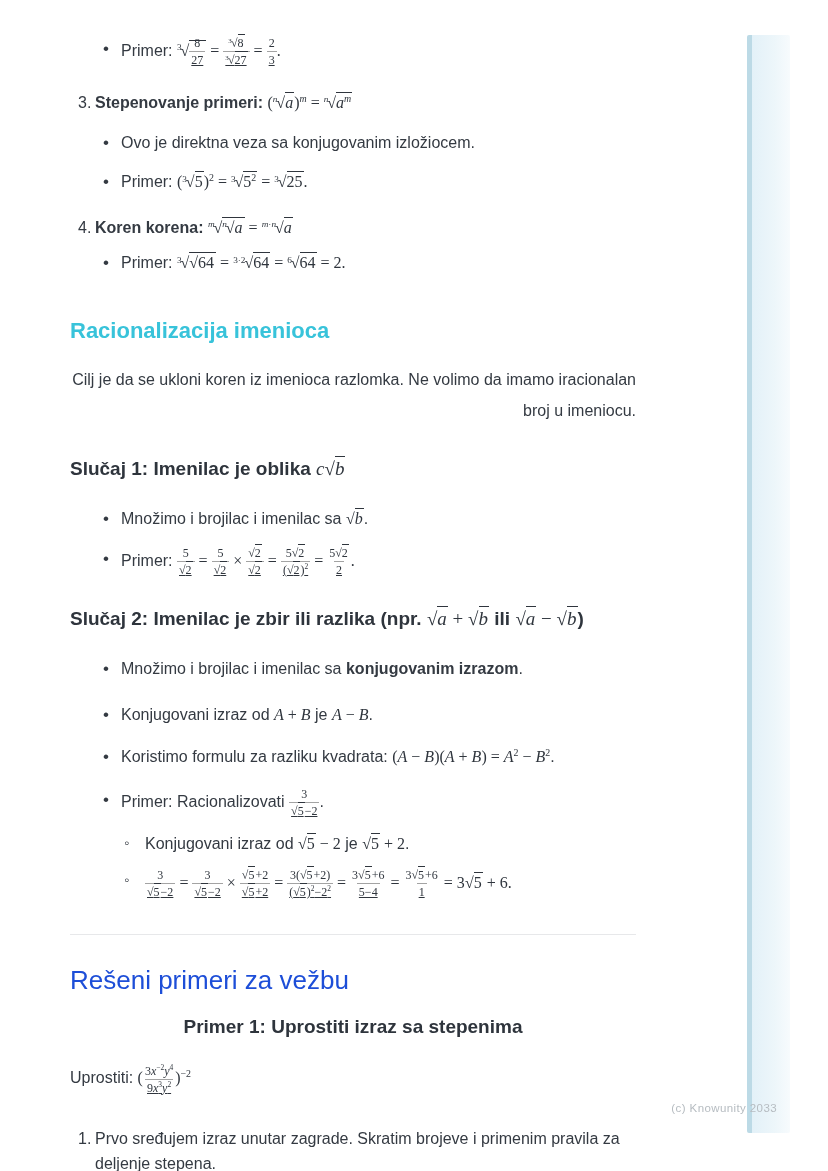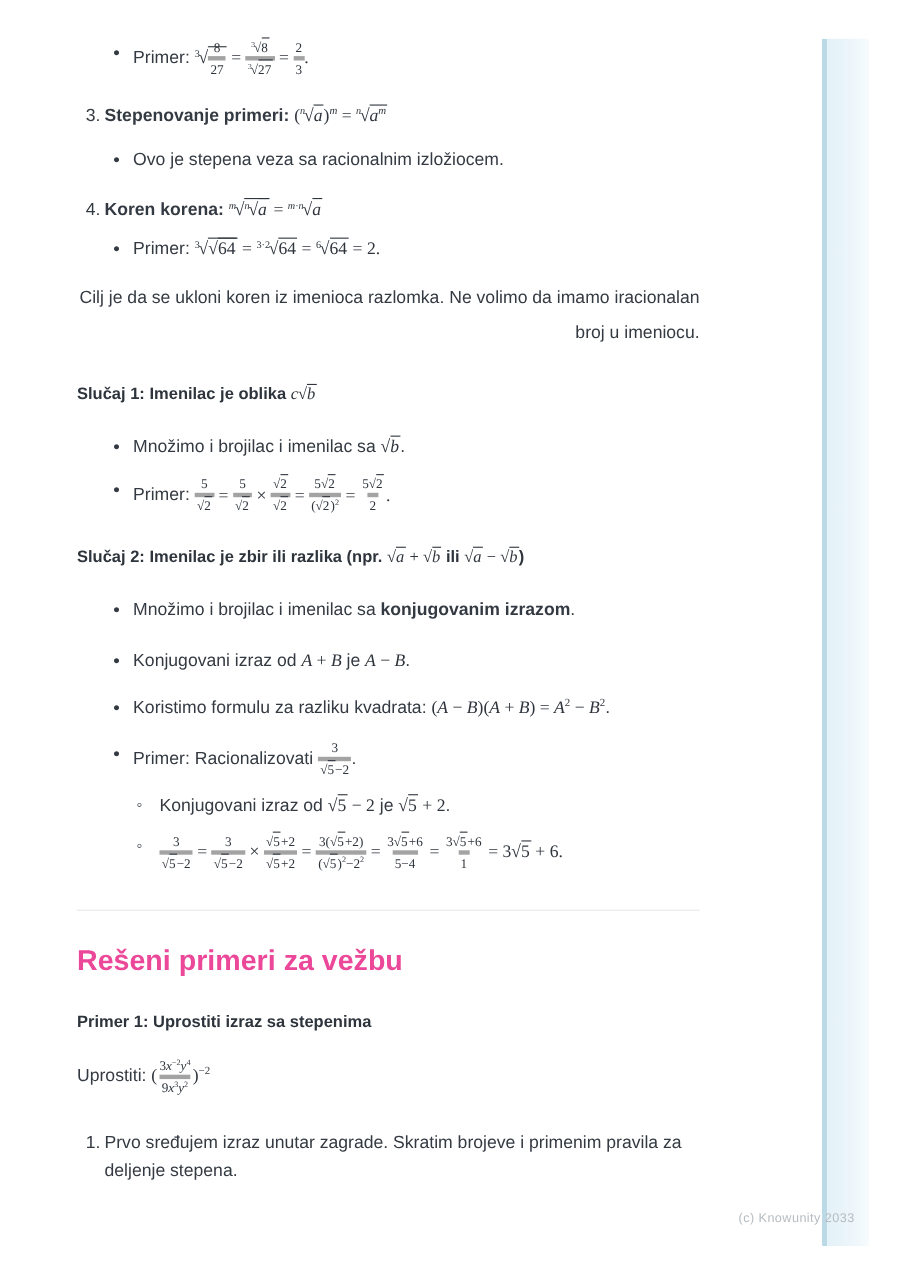--- a/index.html
+++ b/index.html
@@ -4,23 +4,23 @@
 <style>
   html,body { margin:0; padding:0; background:#ffffff; }
   .page {
     position:relative; width:828px; height:1171px; overflow:hidden;
     background:#ffffff; font-family:"Liberation Sans","DejaVu Sans",sans-serif;
     color:#343a42; font-size:16px;
   }
   .content { position:relative; padding:36px 0 0 70px; width:566px; }
 
   
-  h2.sec { font-size:26px; font-weight:bold; color:#ec4899; margin:30px 0 0; letter-spacing:0; }
+  h2.sec { font-size:26px; font-weight:normal; color:#1d4ed8; margin:30px 0 0; letter-spacing:0; }
   h3.sec { font-size:22px; font-weight:bold; color:#38c3da; margin:42px 0 20px; }
-  .subhead { font-size:15px; font-weight:bold; color:#2e343c; margin:30px 0 0; }
+  .subhead { font-size:19px; font-weight:bold; color:#2e343c; margin:30px 0 0; }
 
   .para { margin:24px 0 0; line-height:1.95; }
 
   
   ul.blist { list-style:none; margin:14px 0 0; padding:0; }
   ul.blist > li { position:relative; padding-left:51px; margin:0 0 14px; line-height:1.6; }
   ul.blist > li::before { content:"•"; position:absolute; left:33px; top:-1px; font-size:17px; color:#343a42; }
   ul.sublist { list-style:none; margin:12px 0 0; padding:0; }
   ul.sublist > li { position:relative; padding-left:24px; margin:0 0 12px; line-height:1.6; }
   ul.sublist > li::before { content:"◦"; position:absolute; left:3px; top:0; font-size:15px; color:#343a42; }
@@ -31,21 +31,21 @@
   .obody { flex:1; }
 
   
   .m { font-family:"Liberation Serif","DejaVu Serif",serif; font-style:normal; color:#2f353d; }
   .m i, .disp i { font-style:italic; font-family:inherit; }
   .m sup, .disp sup { font-size:62%; line-height:0; }
   .nb { font-weight:normal; }
   .fr { display:inline-flex; flex-direction:column; align-items:center; text-align:center;
         vertical-align:middle; font-size:12px; line-height:1.25; }
   .fr .nu { display:block; padding:0 2px; }
-  .fr .de { display:block; border-top:4px solid #a3a3a3; padding:1px 2px 0; }
+  .fr .de { display:block; border-top:1px solid #a3a3a3; padding:1px 2px 0;text-decoration:underline; }
   .rt { white-space:nowrap; }
   .rx { font-size:0.58em; position:relative; top:-0.6em; margin-right:-0.12em; }
   .rs { font-style:normal; }
   .rb { border-top:1px solid currentColor; padding:1px 1px 0 0; }
 
   hr.divider { border:none; border-top:1px solid #e7e8ea; margin:34px 0 0; width:566px; }
 
   
   .rightbar { position:absolute; left:747px; top:35px; width:38px; height:1098px;
               border-left:5px solid #bcdae6; border-radius:2px;
@@ -79,34 +79,36 @@
     </ul>
 
     <div class="oli">
       <span class="onum">3.</span>
       <div class="obody">
         <b>Stepenovanje primeri:</b>
         <span class="m">(<span class="rt"><span class="rx"><i>n</i></span><span class="rs">√</span><span class="rb"><i>a</i></span></span>)<sup><i>m</i></sup> = <span class="rt"><span class="rx"><i>n</i></span><span class="rs">√</span><span class="rb"><i>a</i><sup><i>m</i></sup></span></span></span>
       </div>
     </div>
     <ul class="blist">
-      <li>Ovo je stepena veza sa racionalnim izložiocem.</li>
+      <li>Ovo je direktna veza sa konjugovanim izložiocem.</li>
+      <li>Primer: <span class="m">(<span class="rt"><span class="rx">3</span><span class="rs">√</span><span class="rb">5</span></span>)<sup>2</sup> = <span class="rt"><span class="rx">3</span><span class="rs">√</span><span class="rb">5<sup>2</sup></span></span> = <span class="rt"><span class="rx">3</span><span class="rs">√</span><span class="rb">25</span></span>.</span></li>
     </ul>
 
     <div class="oli" style="margin-top:20px;">
       <span class="onum">4.</span>
       <div class="obody">
         <b>Koren korena:</b>
         <span class="m"><span class="rt"><span class="rx"><i>m</i></span><span class="rs">√</span><span class="rb"><span class="rt"><span class="rx"><i>n</i></span><span class="rs">√</span><span class="rb"><i>a</i></span></span></span></span> = <span class="rt"><span class="rx"><i>m</i>·<i>n</i></span><span class="rs">√</span><span class="rb"><i>a</i></span></span></span>
       </div>
     </div>
     <ul class="blist" style="margin-top:10px;">
       <li>Primer: <span class="m"><span class="rt"><span class="rx">3</span><span class="rs">√</span><span class="rb"><span class="rt"><span class="rs">√</span><span class="rb">64</span></span></span></span> = <span class="rt"><span class="rx">3·2</span><span class="rs">√</span><span class="rb">64</span></span> = <span class="rt"><span class="rx">6</span><span class="rs">√</span><span class="rb">64</span></span> = 2.</span></li>
     </ul>
 
+    <h3 class="sec">Racionalizacija imenioca</h3>
 
     <p class="para" style="margin-top:16px;text-align:right;">Cilj je da se ukloni koren iz imenioca razlomka. Ne volimo da imamo iracionalan broj u imeniocu.</p>
 
     <div class="subhead" style="margin-top:32px;">Slučaj 1: Imenilac je oblika <span class="m nb"><i>c</i><span class="rt"><span class="rs">√</span><span class="rb"><i>b</i></span></span></span></div>
     <ul class="blist" style="margin-top:26px;">
       <li>Množimo i brojilac i imenilac sa <span class="m"><span class="rt"><span class="rs">√</span><span class="rb"><i>b</i></span></span></span>.</li>
       <li>Primer: <span class="m"><span class="fr">
               <span class="nu">5</span>
               <span class="de"><span class="rt"><span class="rs">√</span><span class="rb">2</span></span></span>
             </span> = <span class="fr">
@@ -156,21 +158,21 @@
                   <span class="de">1</span>
                 </span> = 3<span class="rt"><span class="rs">√</span><span class="rb">5</span></span> + 6.</span></li>
         </ul>
       </li>
     </ul>
 
     <hr class="divider">
 
     <h2 class="sec">Rešeni primeri za vežbu</h2>
 
-    <div class="subhead" style="margin-top:32px;">Primer 1: Uprostiti izraz sa stepenima</div>
+    <div class="subhead" style="margin-top:20px;text-align:center;">Primer 1: Uprostiti izraz sa stepenima</div>
 
     <p class="para">Uprostiti: <span class="m">(<span class="fr">
             <span class="nu">3<i>x</i><sup>−2</sup><i>y</i><sup>4</sup></span>
             <span class="de">9<i>x</i><sup>3</sup><i>y</i><sup>2</sup></span>
           </span>)<sup>−2</sup></span></p>
 
     <div class="oli" style="margin-top:30px;">
       <span class="onum">1.</span>
       <div class="obody tw">Prvo sređujem izraz unutar zagrade. Skratim brojeve i primenim pravila za deljenje stepena.</div>
     </div>

